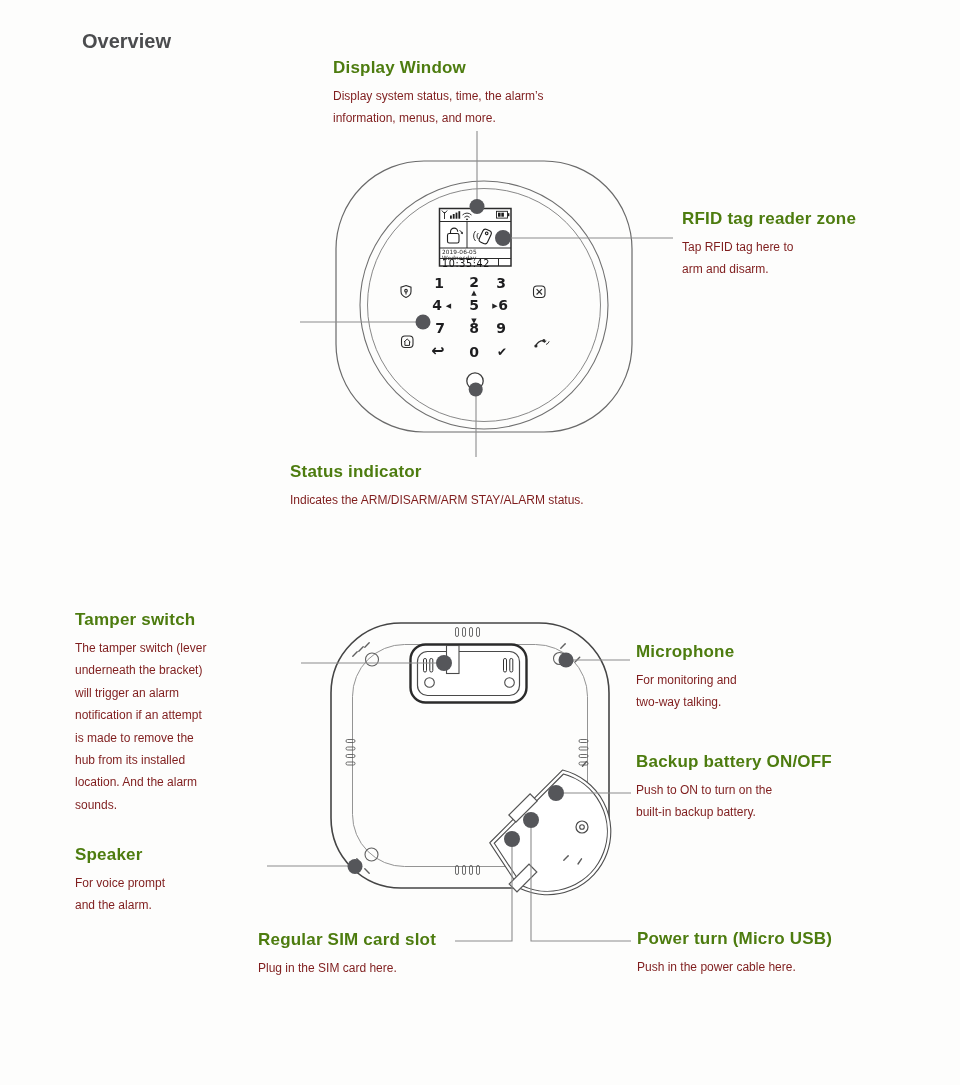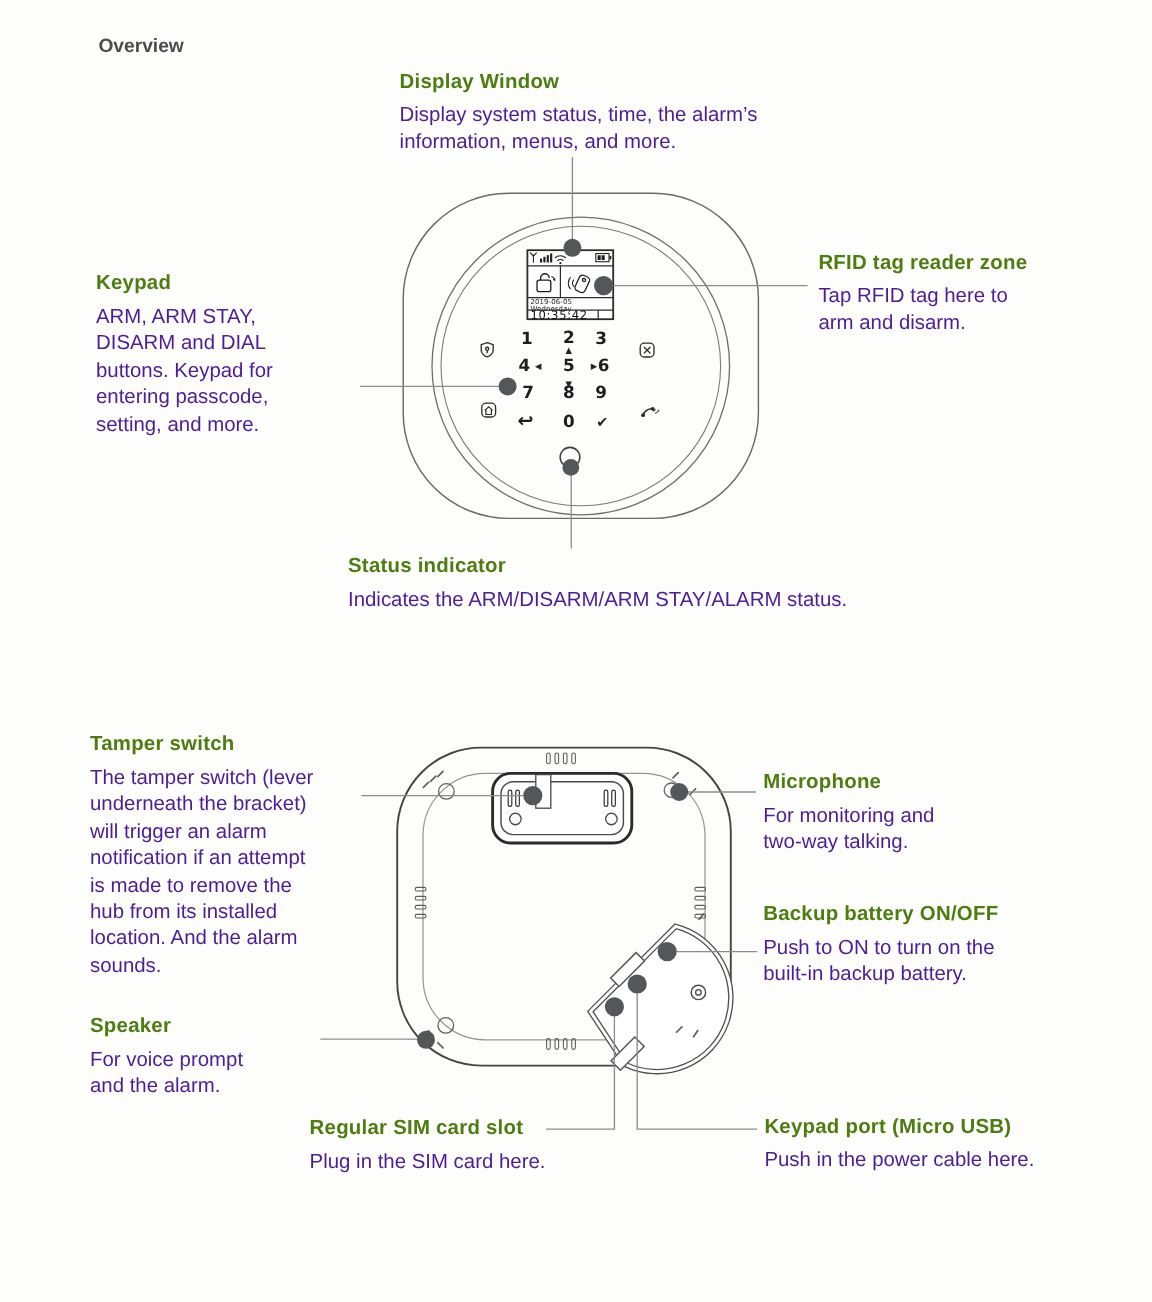--- a/index.html
+++ b/index.html
@@ -1,22 +1,22 @@
 <!DOCTYPE html>
 <html><head>
 <meta charset="utf-8">
 <style>
   html,body{margin:0;padding:0;background:#ffffff;}
   #page{position:relative;width:960px;height:1085px;background:#fdfdfc;overflow:hidden;
         font-family:"Liberation Sans", sans-serif;}
   #gfx{position:absolute;left:0;top:0;}
   .co{position:absolute;}
   .co h3{margin:0;font-size:17px;font-weight:700;color:#4d7c0f;letter-spacing:.2px;line-height:22px;}
-  .co p{margin:6px 0 0 0;font-size:17px;line-height:22.4px;color:#4c1d95;white-space:pre-line;}
-  #overview-title{position:absolute;left:82px;top:30px;font-size:16px;font-weight:700;color:#4b4c4e;}
+  .co p{margin:6px 0 0 0;font-size:12px;line-height:22.4px;color:#7f1d1d;white-space:pre-line;}
+  #overview-title{position:absolute;left:82px;top:30px;font-size:20px;font-weight:700;color:#4b4c4e;}
   
   .scr-date{position:absolute;left:442px;top:249px;width:68px;font-size:5.8px;color:#1e1e1e;
             font-family:"DejaVu Sans",sans-serif;letter-spacing:.1px;}
   .scr-time{position:absolute;left:442px;top:257.5px;font-size:9.6px;font-weight:400;color:#111;
             font-family:"DejaVu Sans",sans-serif;letter-spacing:.6px;}
   
   .kk{position:absolute;transform:translate(-50%,-50%);font-family:"DejaVu Sans",sans-serif;
       font-weight:700;font-size:14px;color:#1d1d1f;line-height:1;}
   .kk-nav{font-size:7px;font-weight:700;color:#232325;}
   .kk-back{font-size:16px;}
@@ -225,28 +225,20 @@
   <span class="kk kk-nav" style="left:474px;top:292.5px">▲</span>
   <span class="kk kk-nav" style="left:448.5px;top:306px">◀</span>
   <span class="kk kk-nav" style="left:495px;top:306px">▶</span>
   <span class="kk kk-nav" style="left:474px;top:320.5px">▼</span>
 
   <div class="co" style="left:333px;top:57px">
     <h3>Display Window</h3>
     <p>Display system status, time, the alarm’s
 information, menus, and more.</p>
   </div>
-  <div class="co" style="left:80px;top:225px">
-    <h3>Keypad</h3>
-    <p>ARM, ARM STAY,
-DISARM and DIAL
-buttons. Keypad for
-entering passcode,
-setting, and more.</p>
-  </div>
   <div class="co" style="left:682px;top:208px">
     <h3>RFID tag reader zone</h3>
     <p>Tap RFID tag here to
 arm and disarm.</p>
   </div>
   <div class="co" style="left:75px;top:609px">
     <h3>Tamper switch</h3>
     <p>The tamper switch (lever
 underneath the bracket)
 will trigger an alarm
@@ -274,17 +266,17 @@
   <div class="co" style="left:258px;top:929px">
     <h3>Regular SIM card slot</h3>
     <p>Plug in the SIM card here.</p>
   </div>
   <div class="co" style="left:636px;top:751px">
     <h3>Backup battery ON/OFF</h3>
     <p>Push to ON to turn on the
 built-in backup battery.</p>
   </div>
   <div class="co" style="left:637px;top:928px">
-    <h3>Keypad port (Micro USB)</h3>
+    <h3>Power turn (Micro USB)</h3>
     <p>Push in the power cable here.</p>
   </div>
 
 </div>
 
 </body></html>

